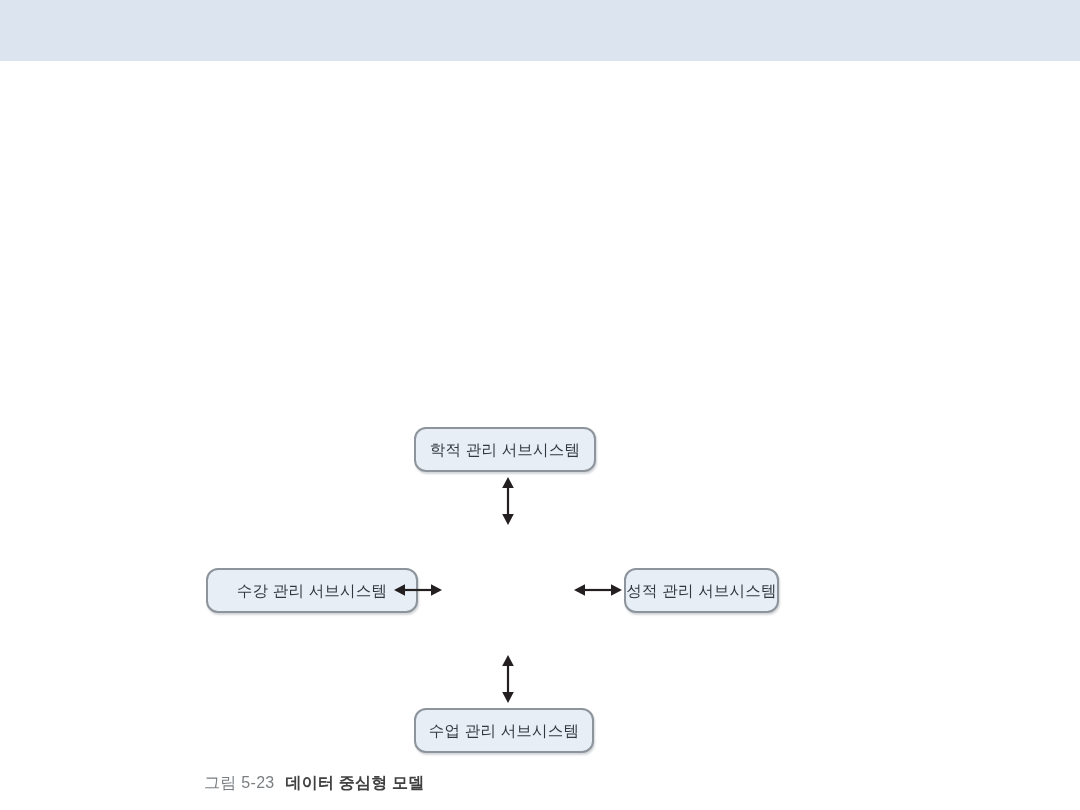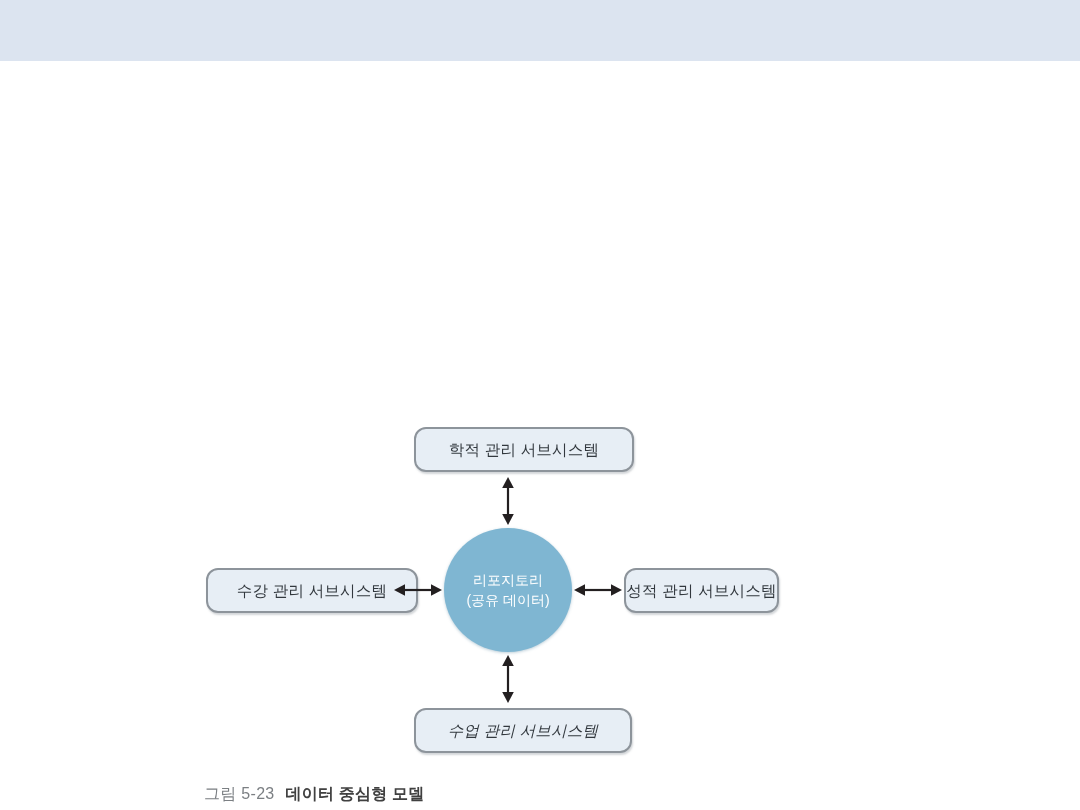--- a/index.html
+++ b/index.html
@@ -58,24 +58,24 @@
     box-shadow: 1px 2px 2px rgba(130, 138, 146, 0.35);
   }
   .node-box .node-label {
     font-size: 15.5px;
     color: #32383e;
     letter-spacing: 0.2px;
     white-space: nowrap;
     line-height: 1;
   }
 
-  #box-top    { left: 414px; top: 427px; width: 220px; height: 45px; }
+  #box-top    { left: 414px; top: 427px; width: 182px; height: 45px; }
   #box-left   { left: 206px; top: 568px; width: 212px; height: 45px; }
   #box-right  { left: 624px; top: 568px; width: 155px; height: 45px; }
-  #box-bottom { left: 414px; top: 708px; width: 218px; height: 45px; font-style: italic; }
+  #box-bottom { left: 414px; top: 708px; width: 180px; height: 45px; }
 
   
   .repository {
     position: absolute;
     left: 444px;
     top: 528px;
     width: 128px;
     height: 124px;
     border-radius: 50%;
     background: #7fb6d2;
@@ -108,21 +108,20 @@
     left: 204px;
     top: 773px;
     display: flex;
     align-items: baseline;
     white-space: nowrap;
   }
   .caption .fig-number {
     font-size: 16px;
     color: #7b7f83;
     letter-spacing: 0.3px;
-    margin-top: 11px;
   }
   .caption .fig-title {
     font-size: 16px;
     font-weight: bold;
     color: #404040;
     margin-left: 11px;
     letter-spacing: 0.2px;
   }
 </style>
 </head>
@@ -143,24 +142,20 @@
   </div>
 
   <div class="node-box" id="box-right">
     <span class="node-label">성적 관리 서브시스템</span>
   </div>
 
   <div class="node-box" id="box-bottom">
     <span class="node-label">수업 관리 서브시스템</span>
   </div>
 
-  <div class="repository">
-    <span class="repo-line">리포지토리</span>
-    <span class="repo-line">(공유 데이터)</span>
-  </div>
 
   <svg class="arrow" id="arrow-top" viewBox="0 0 24 48">
     <line x1="12" y1="9" x2="12" y2="39" stroke="#231f20" stroke-width="2.2"></line>
     <polygon points="12,0 6.2,11 17.8,11" fill="#231f20"></polygon>
     <polygon points="12,48 6.2,37 17.8,37" fill="#231f20"></polygon>
   </svg>
 
   <svg class="arrow" id="arrow-bottom" viewBox="0 0 24 48">
     <line x1="12" y1="9" x2="12" y2="39" stroke="#231f20" stroke-width="2.2"></line>
     <polygon points="12,0 6.2,11 17.8,11" fill="#231f20"></polygon>

